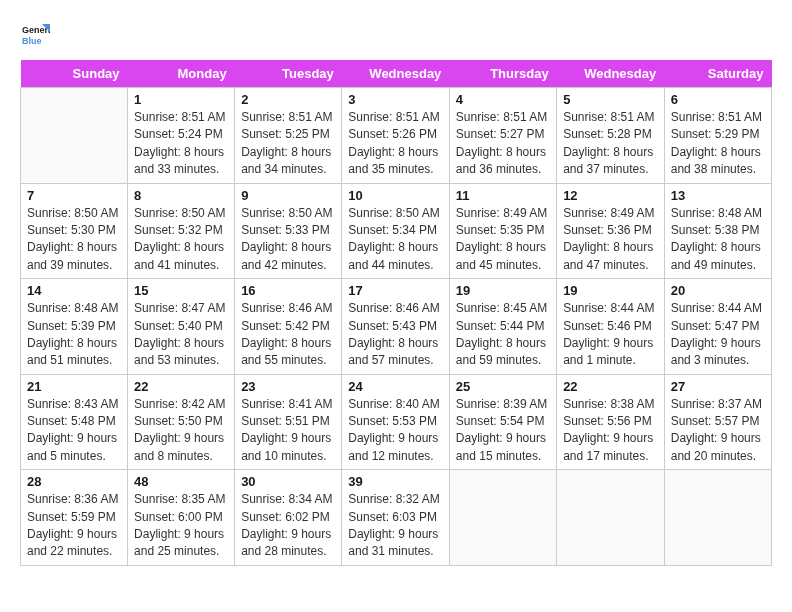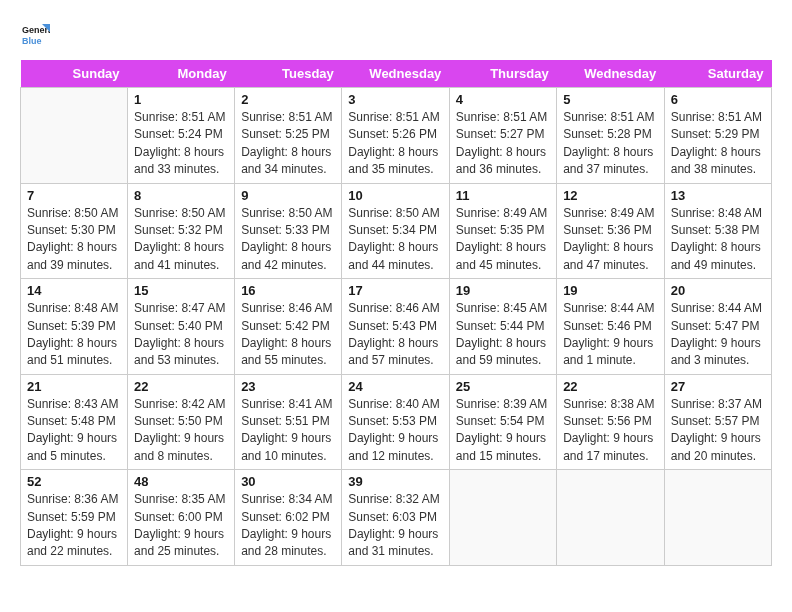--- a/index.html
+++ b/index.html
@@ -226,21 +226,21 @@
           <span class="day-num">22</span>
           <div class="day-info">Sunrise: 8:38 AM<br>Sunset: 5:56 PM<br>Daylight: 9 hours and 17 minutes.</div>
         </td>
         <td>
           <span class="day-num">27</span>
           <div class="day-info">Sunrise: 8:37 AM<br>Sunset: 5:57 PM<br>Daylight: 9 hours and 20 minutes.</div>
         </td>
       </tr>
       <tr>
         <td>
-          <span class="day-num">52</span>
+          <span class="day-num">28</span>
           <div class="day-info">Sunrise: 8:36 AM<br>Sunset: 5:59 PM<br>Daylight: 9 hours and 22 minutes.</div>
         </td>
         <td>
           <span class="day-num">48</span>
           <div class="day-info">Sunrise: 8:35 AM<br>Sunset: 6:00 PM<br>Daylight: 9 hours and 25 minutes.</div>
         </td>
         <td>
           <span class="day-num">30</span>
           <div class="day-info">Sunrise: 8:34 AM<br>Sunset: 6:02 PM<br>Daylight: 9 hours and 28 minutes.</div>
         </td>

